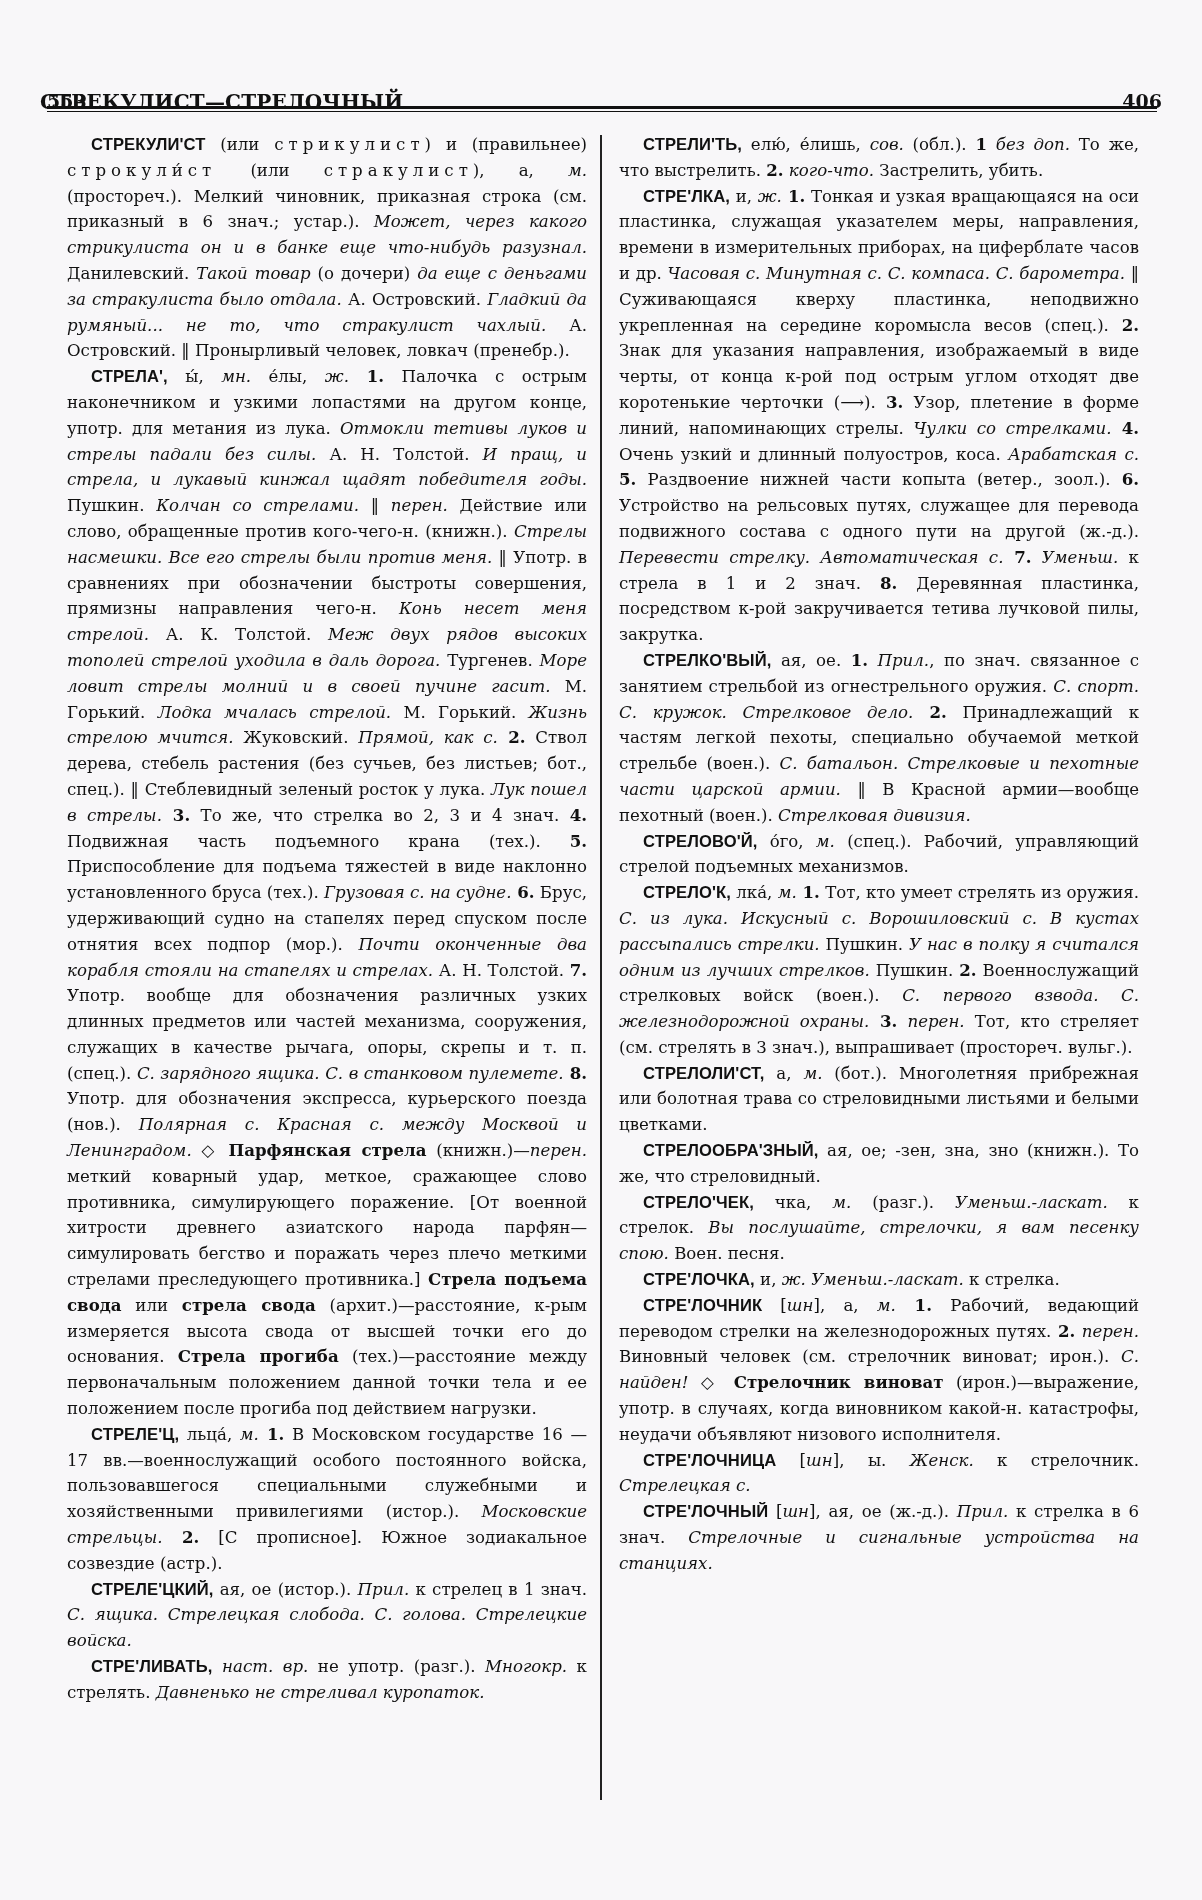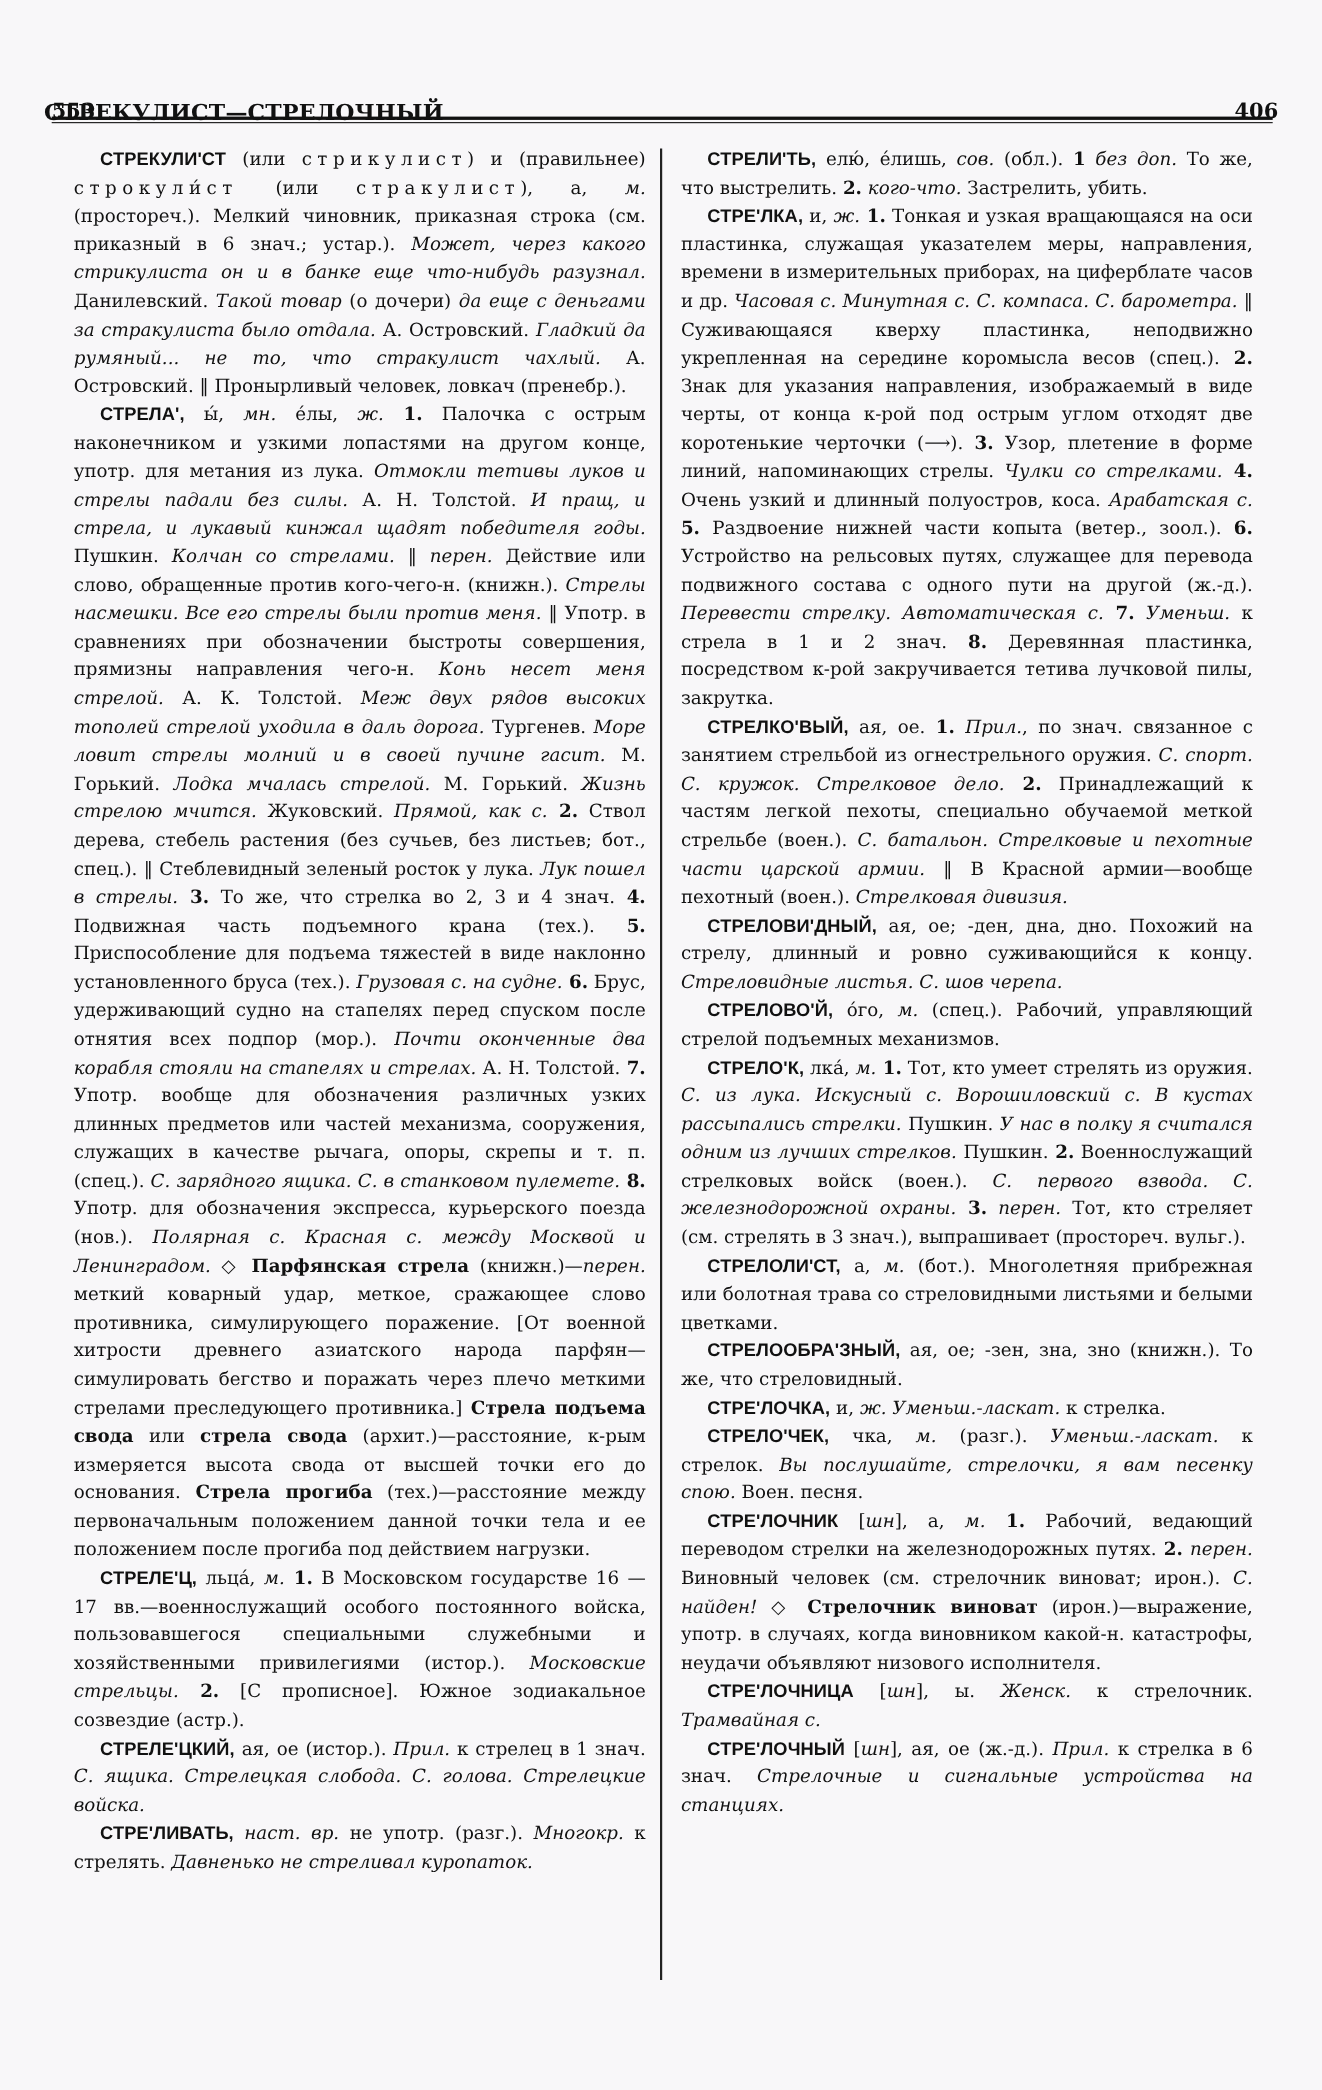--- a/index.html
+++ b/index.html
@@ -56,23 +56,22 @@
     <p class="entry"><span class="hw">СТРЕЛА',</span><span> ы́, </span><span class="it">мн.</span><span> е́лы, </span><span class="it">ж.</span><span class="b"> 1.</span><span> Палочка с острым наконечником и узкими лопастями на другом конце, употр. для метания из лука. </span><span class="it">Отмокли тетивы луков и стрелы падали без силы.</span><span> А. Н. Толстой. </span><span class="it">И пращ, и стрела, и лукавый кинжал щадят победителя годы.</span><span> Пушкин. </span><span class="it">Колчан со стрелами.</span><span> ‖ </span><span class="it">перен.</span><span> Действие или слово, обращенные против кого-чего-н. (книжн.). </span><span class="it">Стрелы насмешки. Все его стрелы были против меня.</span><span> ‖ Употр. в сравнениях при обозначении быстроты совершения, прямизны направления чего-н. </span><span class="it">Конь несет меня стрелой.</span><span> А. К. Толстой. </span><span class="it">Меж двух рядов высоких тополей стрелой уходила в даль дорога.</span><span> Тургенев. </span><span class="it">Море ловит стрелы молний и в своей пучине гасит.</span><span> М. Горький. </span><span class="it">Лодка мчалась стрелой.</span><span> М. Горький. </span><span class="it">Жизнь стрелою мчится.</span><span> Жуковский. </span><span class="it">Прямой, как с.</span><span class="b"> 2.</span><span> Ствол дерева, стебель растения (без сучьев, без листьев; бот., спец.). ‖ Стеблевидный зеленый росток у лука. </span><span class="it">Лук пошел в стрелы.</span><span class="b"> 3.</span><span> То же, что стрелка во 2, 3 и 4 знач. </span><span class="b">4.</span><span> Подвижная часть подъемного крана (тех.). </span><span class="b">5.</span><span> Приспособление для подъема тяжестей в виде наклонно установленного бруса (тех.). </span><span class="it">Грузовая с. на судне.</span><span class="b"> 6.</span><span> Брус, удерживающий судно на стапелях перед спуском после отнятия всех подпор (мор.). </span><span class="it">Почти оконченные два корабля стояли на стапелях и стрелах.</span><span> А. Н. Толстой. </span><span class="b">7.</span><span> Употр. вообще для обозначения различных узких длинных предметов или частей механизма, сооружения, служащих в качестве рычага, опоры, скрепы и т. п. (спец.). </span><span class="it">С. зарядного ящика. С. в станковом пулемете.</span><span class="b"> 8.</span><span> Употр. для обозначения экспресса, курьерского поезда (нов.). </span><span class="it">Полярная с. Красная с. между Москвой и Ленинградом.</span><span> ◇ </span><span class="b">Парфянская стрела</span><span> (книжн.)—</span><span class="it">перен.</span><span> меткий коварный удар, меткое, сражающее слово противника, симулирующего поражение. [От военной хитрости древнего азиатского народа парфян—симулировать бегство и поражать через плечо меткими стрелами преследующего противника.] </span><span class="b">Стрела подъема свода</span><span> или </span><span class="b">стрела свода</span><span> (архит.)—расстояние, к-рым измеряется высота свода от высшей точки его до основания. </span><span class="b">Стрела прогиба</span><span> (тех.)—расстояние между первоначальным положением данной точки тела и ее положением после прогиба под действием нагрузки.</span></p>
     <p class="entry"><span class="hw">СТРЕЛЕ'Ц,</span><span> льца́, </span><span class="it">м.</span><span class="b"> 1.</span><span> В Московском государстве 16 — 17 вв.—военнослужащий особого постоянного войска, пользовавшегося специальными служебными и хозяйственными привилегиями (истор.). </span><span class="it">Московские стрельцы.</span><span class="b"> 2.</span><span> [С прописное]. Южное зодиакальное созвездие (астр.).</span></p>
     <p class="entry"><span class="hw">СТРЕЛЕ'ЦКИЙ,</span><span> ая, ое (истор.). </span><span class="it">Прил.</span><span> к стрелец в 1 знач. </span><span class="it">С. ящика. Стрелецкая слобода. С. голова. Стрелецкие войска.</span></p>
     <p class="entry"><span class="hw">СТРЕ'ЛИВАТЬ,</span><span> </span><span class="it">наст. вр.</span><span> не употр. (разг.). </span><span class="it">Многокр.</span><span> к стрелять. </span><span class="it">Давненько не стреливал куропаток.</span></p>
   </div>
 <div class="divider"></div>
 <div class="col right" id="col-right">
     <p class="entry"><span class="hw">СТРЕЛИ'ТЬ,</span><span> елю́, е́лишь, </span><span class="it">сов.</span><span> (обл.). </span><span class="b">1</span><span> </span><span class="it">без доп.</span><span> То же, что выстрелить. </span><span class="b">2.</span><span> </span><span class="it">кого-что.</span><span> Застрелить, убить.</span></p>
     <p class="entry"><span class="hw">СТРЕ'ЛКА,</span><span> и, </span><span class="it">ж.</span><span class="b"> 1.</span><span> Тонкая и узкая вращающаяся на оси пластинка, служащая указателем меры, направления, времени в измерительных приборах, на циферблате часов и др. </span><span class="it">Часовая с. Минутная с. С. компаса. С. барометра.</span><span> ‖ Суживающаяся кверху пластинка, неподвижно укрепленная на середине коромысла весов (спец.). </span><span class="b">2.</span><span> Знак для указания направления, изображаемый в виде черты, от конца к-рой под острым углом отходят две коротенькие черточки (⟶). </span><span class="b">3.</span><span> Узор, плетение в форме линий, напоминающих стрелы. </span><span class="it">Чулки со стрелками.</span><span class="b"> 4.</span><span> Очень узкий и длинный полуостров, коса. </span><span class="it">Арабатская с.</span><span class="b"> 5.</span><span> Раздвоение нижней части копыта (ветер., зоол.). </span><span class="b">6.</span><span> Устройство на рельсовых путях, служащее для перевода подвижного состава с одного пути на другой (ж.-д.). </span><span class="it">Перевести стрелку. Автоматическая с.</span><span class="b"> 7.</span><span> </span><span class="it">Уменьш.</span><span> к стрела в 1 и 2 знач. </span><span class="b">8.</span><span> Деревянная пластинка, посредством к-рой закручивается тетива лучковой пилы, закрутка.</span></p>
     <p class="entry"><span class="hw">СТРЕЛКО'ВЫЙ,</span><span> ая, ое. </span><span class="b">1.</span><span> </span><span class="it">Прил.</span><span>, по знач. связанное с занятием стрельбой из огнестрельного оружия. </span><span class="it">С. спорт. С. кружок. Стрелковое дело.</span><span class="b"> 2.</span><span> Принадлежащий к частям легкой пехоты, специально обучаемой меткой стрельбе (воен.). </span><span class="it">С. батальон. Стрелковые и пехотные части царской армии.</span><span> ‖ В Красной армии—вообще пехотный (воен.). </span><span class="it">Стрелковая дивизия.</span></p>
-    <p class="entry"><span class="hw">СТРЕЛОВИ'ДНЫЙ,</span><span> ая, ое; -ден, дна, дно. Похожий на стрелу, длинный и ровно суживающийся к концу. </span><span class="it">Стреловидные листья. С. шов черепа.</span></p>
     <p class="entry"><span class="hw">СТРЕЛОВО'Й,</span><span> о́го, </span><span class="it">м.</span><span> (спец.). Рабочий, управляющий стрелой подъемных механизмов.</span></p>
     <p class="entry"><span class="hw">СТРЕЛО'К,</span><span> лка́, </span><span class="it">м.</span><span class="b"> 1.</span><span> Тот, кто умеет стрелять из оружия. </span><span class="it">С. из лука. Искусный с. Ворошиловский с. В кустах рассыпались стрелки.</span><span> Пушкин. </span><span class="it">У нас в полку я считался одним из лучших стрелков.</span><span> Пушкин. </span><span class="b">2.</span><span> Военнослужащий стрелковых войск (воен.). </span><span class="it">С. первого взвода. С. железнодорожной охраны.</span><span class="b"> 3.</span><span> </span><span class="it">перен.</span><span> Тот, кто стреляет (см. стрелять в 3 знач.), выпрашивает (простореч. вульг.).</span></p>
     <p class="entry"><span class="hw">СТРЕЛОЛИ'СТ,</span><span> а, </span><span class="it">м.</span><span> (бот.). Многолетняя прибрежная или болотная трава со стреловидными листьями и белыми цветками.</span></p>
     <p class="entry"><span class="hw">СТРЕЛООБРА'ЗНЫЙ,</span><span> ая, ое; -зен, зна, зно (книжн.). То же, что стреловидный.</span></p>
+    <p class="entry"><span class="hw">СТРЕЛО'ЧЕК,</span><span> чка, </span><span class="it">м.</span><span> (разг.). </span><span class="it">Уменьш.-ласкат.</span><span> к стрелок. </span><span class="it">Вы послушайте, стрелочки, я вам песенку спою.</span><span> Воен. песня.</span></p>
     <p class="entry"><span class="hw">СТРЕ'ЛОЧКА,</span><span> и, </span><span class="it">ж. Уменьш.-ласкат.</span><span> к стрелка.</span></p>
-    <p class="entry"><span class="hw">СТРЕЛО'ЧЕК,</span><span> чка, </span><span class="it">м.</span><span> (разг.). </span><span class="it">Уменьш.-ласкат.</span><span> к стрелок. </span><span class="it">Вы послушайте, стрелочки, я вам песенку спою.</span><span> Воен. песня.</span></p>
     <p class="entry"><span class="hw">СТРЕ'ЛОЧНИК</span><span> [</span><span class="it">шн</span><span>], а, </span><span class="it">м.</span><span class="b"> 1.</span><span> Рабочий, ведающий переводом стрелки на железнодорожных путях. </span><span class="b">2.</span><span> </span><span class="it">перен.</span><span> Виновный человек (см. стрелочник виноват; ирон.). </span><span class="it">С. найден!</span><span> ◇ </span><span class="b">Стрелочник виноват</span><span> (ирон.)—выражение, употр. в случаях, когда виновником какой-н. катастрофы, неудачи объявляют низового исполнителя.</span></p>
-    <p class="entry"><span class="hw">СТРЕ'ЛОЧНИЦА</span><span> [</span><span class="it">шн</span><span>], ы. </span><span class="it">Женск.</span><span> к стрелочник. </span><span class="it">Трамвайная с.</span></p>
+    <p class="entry"><span class="hw">СТРЕ'ЛОЧНИЦА</span><span> [</span><span class="it">шн</span><span>], ы. </span><span class="it">Женск.</span><span> к стрелочник. </span><span class="it">Стрелецкая с.</span></p>
     <p class="entry"><span class="hw">СТРЕ'ЛОЧНЫЙ</span><span> [</span><span class="it">шн</span><span>], ая, ое (ж.-д.). </span><span class="it">Прил.</span><span> к стрелка в 6 знач. </span><span class="it">Стрелочные и сигнальные устройства на станциях.</span></p>
   </div>
 
 </body></html>

